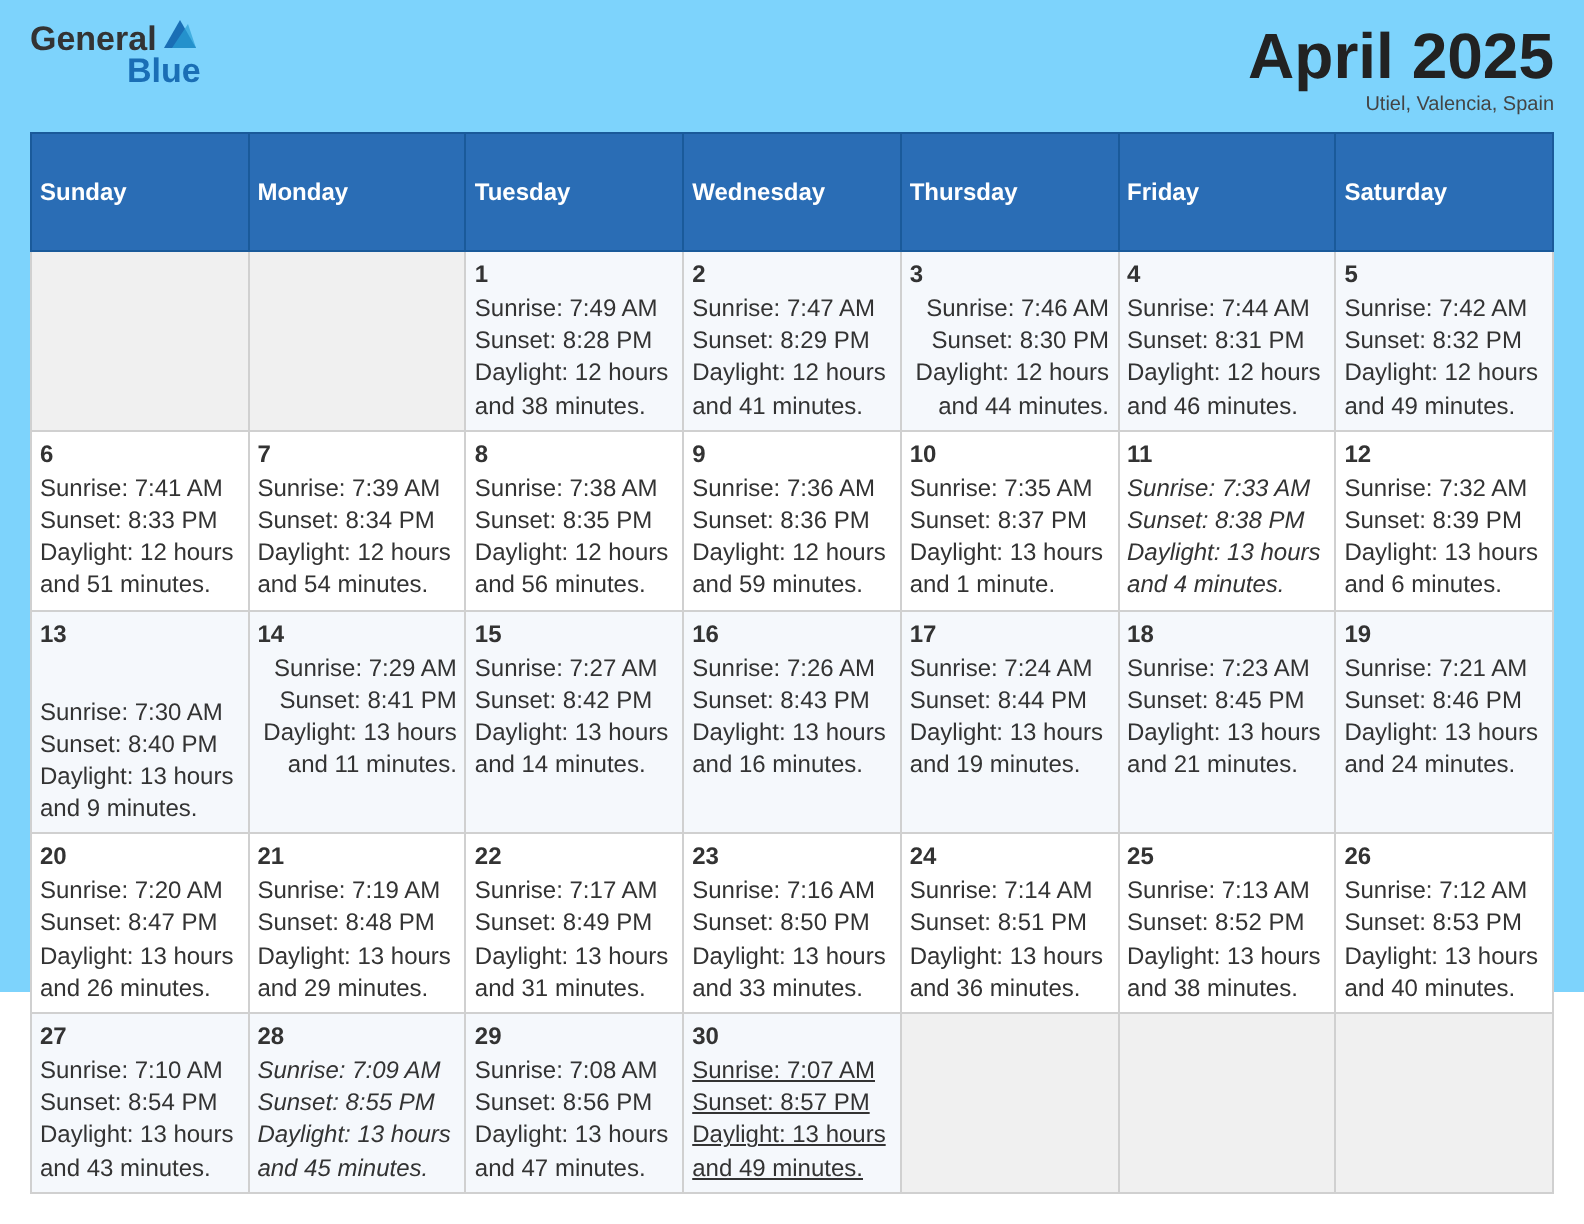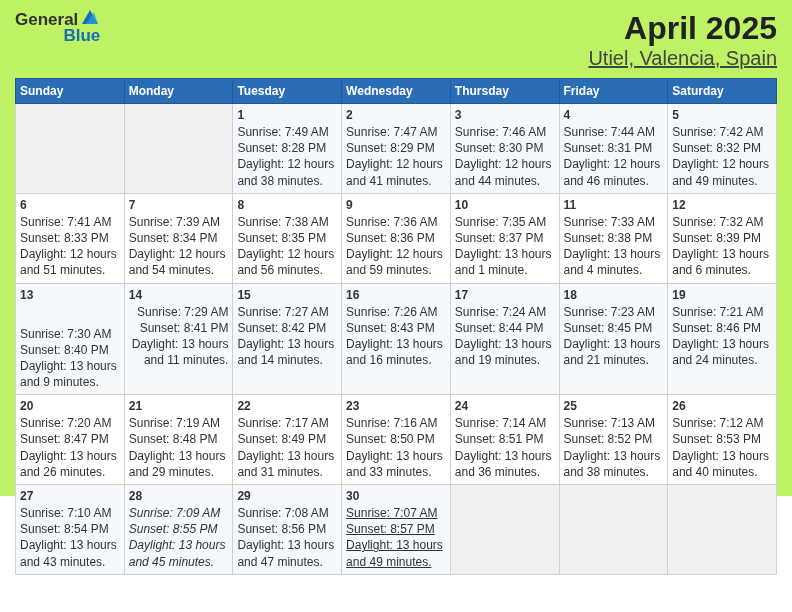--- a/index.html
+++ b/index.html
@@ -6,21 +6,21 @@
     body {
       font-family: Arial, sans-serif;
       background: #fff;
       width: 792px;
       height: 612px;
       overflow: hidden;
     }
     .page {
       width: 792px;
       height: 496px;
-      background: #bef264;
+      background: #7dd3fc;
       padding: 10px 15px;
     }
     .header {
       display: flex;
       justify-content: space-between;
       align-items: flex-start;
       margin-bottom: 8px;
     }
     .logo {
       display: flex;
@@ -30,35 +30,34 @@
     .logo-blue { color: #1a6eb5; }
     .title-block {
       text-align: right;
     }
     .title-month {
       font-size: 32px;
       font-weight: bold;
       color: #222;
     }
     .title-location {
-      font-size: 20px;
+      font-size: 10px;
       color: #444;
-      text-decoration: underline;
     }
     table {
       width: 100%;
       border-collapse: collapse;
       table-layout: fixed;
     }
     thead tr th {
       background: #2a6db5;
       color: #fff;
       font-size: 12px;
       font-weight: bold;
-      padding: 5px 4px;
+      padding: 22px 4px;
       text-align: left;
       border: 1px solid #1a5a9a;
     }
     tbody tr td {
       vertical-align: top;
       font-size: 10px;
       color: #333;
       padding: 4px 4px;
       border: 1px solid #d0d0d0;
       height: 80px;
@@ -131,21 +130,21 @@
 Daylight: 12 hours and 38 minutes.</div>
           </td>
           <td>
             <span class="day-num">2</span>
             <div class="cell-info" style="white-space: pre-line;">Sunrise: 7:47 AM
 Sunset: 8:29 PM
 Daylight: 12 hours and 41 minutes.</div>
           </td>
           <td>
             <span class="day-num">3</span>
-            <div class="cell-info" style="white-space: pre-line;">Sunrise: 7:46 AM
+            <div class="cell-info" style="white-space: pre-line; text-align: right;">Sunrise: 7:46 AM
 Sunset: 8:30 PM
 Daylight: 12 hours and 44 minutes.</div>
           </td>
           <td>
             <span class="day-num">4</span>
             <div class="cell-info" style="white-space: pre-line;">Sunrise: 7:44 AM
 Sunset: 8:31 PM
 Daylight: 12 hours and 46 minutes.</div>
           </td>
           <td>
@@ -181,21 +180,21 @@
 Daylight: 12 hours and 59 minutes.</div>
           </td>
           <td>
             <span class="day-num">10</span>
             <div class="cell-info" style="white-space: pre-line;">Sunrise: 7:35 AM
 Sunset: 8:37 PM
 Daylight: 13 hours and 1 minute.</div>
           </td>
           <td>
             <span class="day-num">11</span>
-            <div class="cell-info" style="white-space: pre-line;">Sunrise: 7:33 AM
+            <div class="cell-info" style="white-space: pre-line; font-style: italic;">Sunrise: 7:33 AM
 Sunset: 8:38 PM
 Daylight: 13 hours and 4 minutes.</div>
           </td>
           <td>
             <span class="day-num">12</span>
             <div class="cell-info" style="white-space: pre-line;">Sunrise: 7:32 AM
 Sunset: 8:39 PM
 Daylight: 13 hours and 6 minutes.</div>
           </td>
         </tr>

